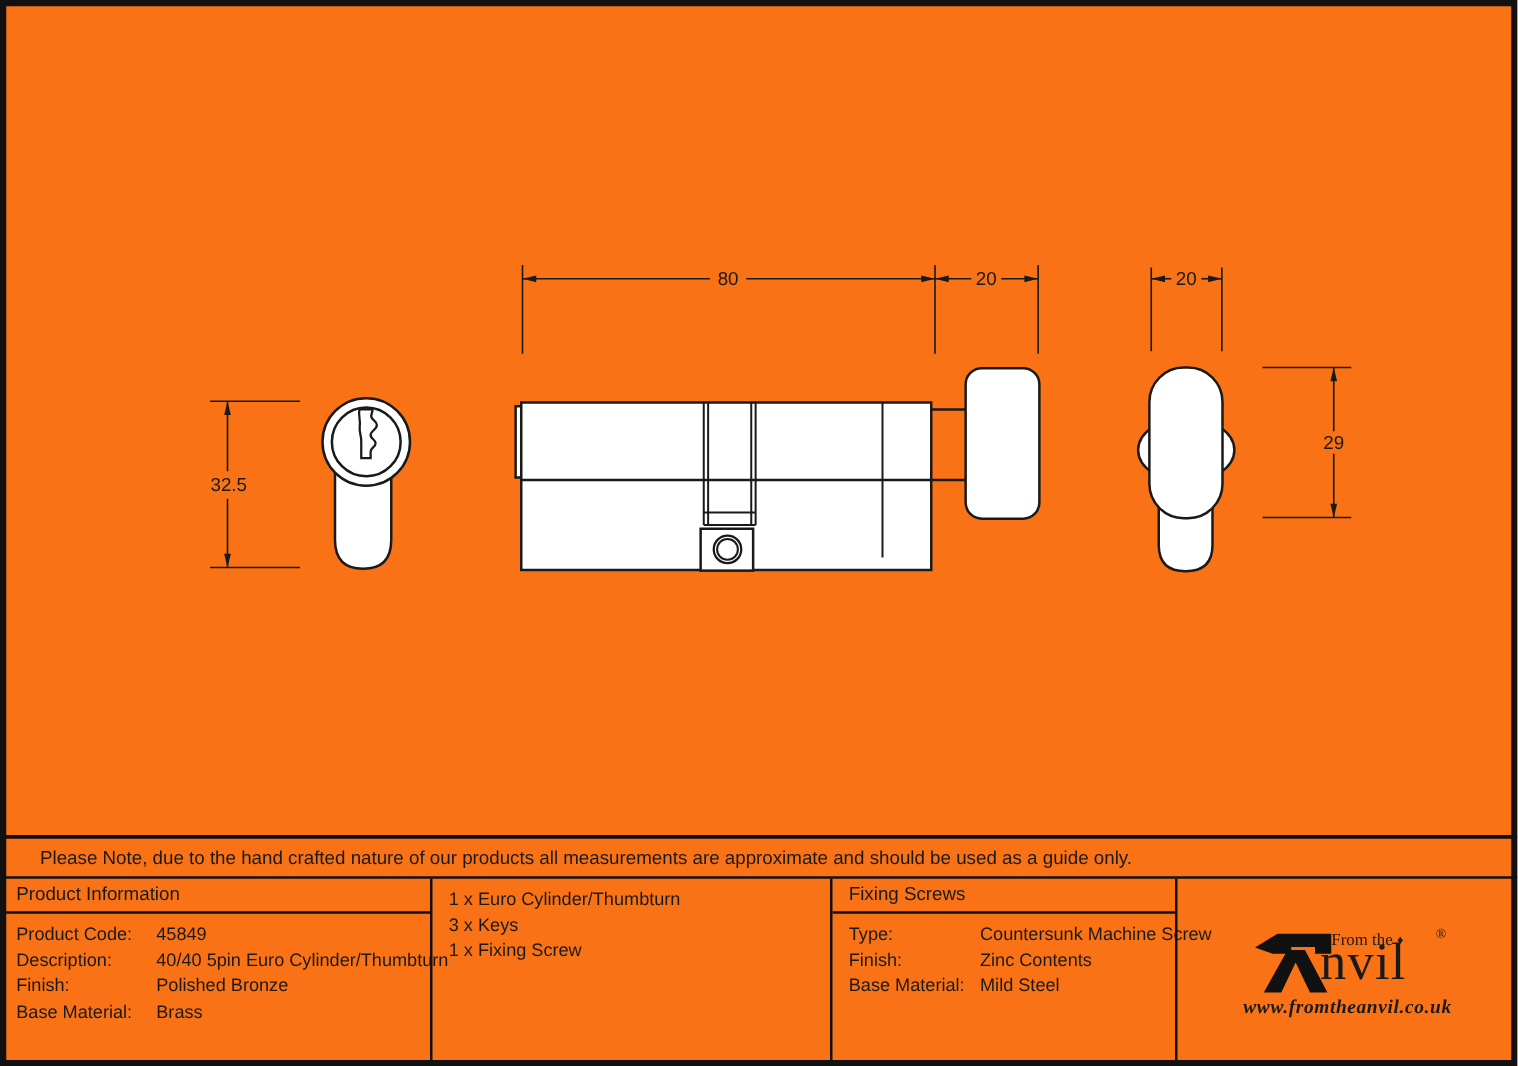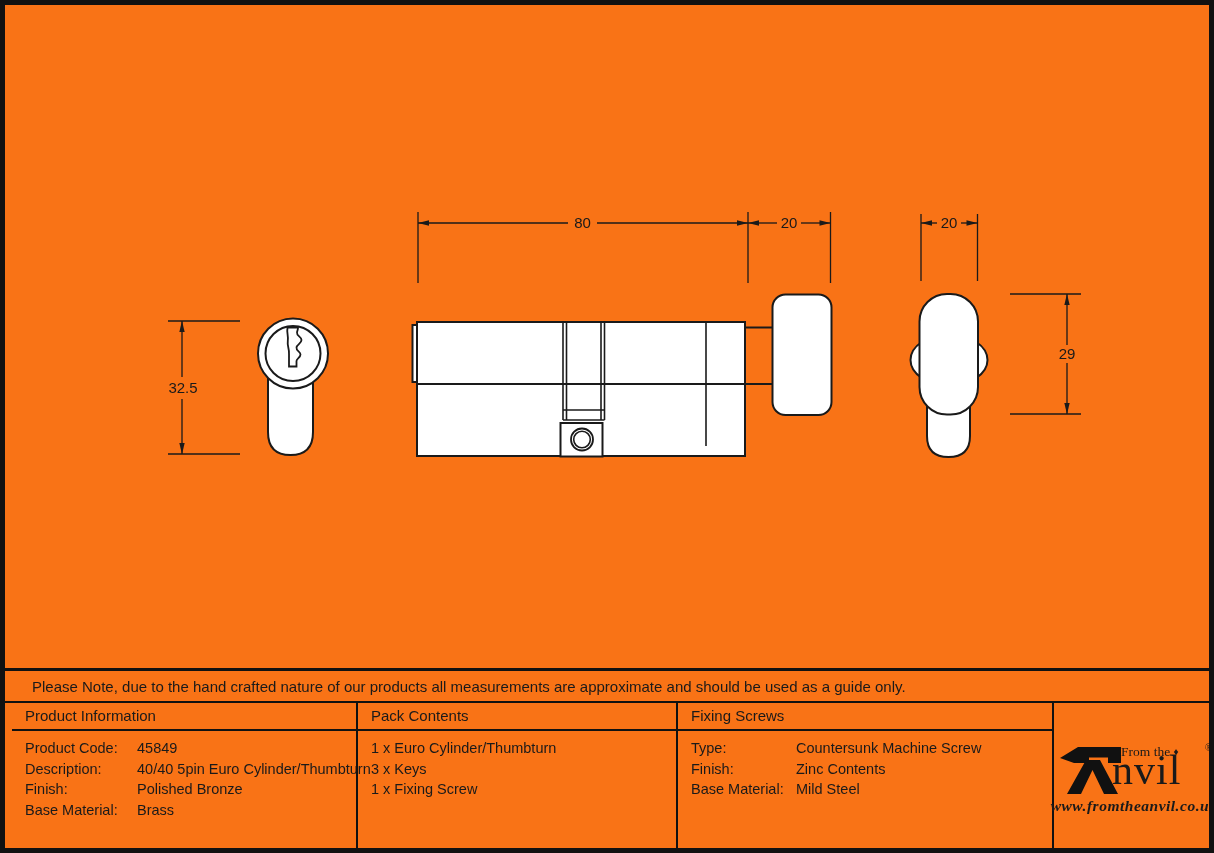--- a/index.html
+++ b/index.html
@@ -9,25 +9,25 @@
   }
   .frame{position:absolute;inset:0;border:5px solid #111;pointer-events:none;z-index:50;}
   .drawing{position:absolute;left:0;top:0;width:1214px;height:668px;}
   
   .note-row{
     position:absolute;left:0;right:0;top:668px;height:35px;box-sizing:border-box;
     border-top:3px solid #111;border-bottom:2px solid #111;
     display:flex;align-items:center;padding-left:32px;font-size:15px;
   }
   
-  .info-table{position:absolute;left:0;right:0;top:703px;bottom:0;display:flex;padding-left:12px;}
+  .info-table{position:absolute;left:0;right:0;top:703px;bottom:0;display:flex;}
   .col{box-sizing:border-box;}
   .col.c1{width:344px;}
   .col.c2{width:320px;border-left:2px solid #111;}
-  .col.c3{width:376px;border-left:2px solid #111;}
+  .col.c3{width:276px;border-left:2px solid #111;}
   .col.c4{flex:1;border-left:2px solid #111;position:relative;}
   .hdr{height:28px;box-sizing:border-box;border-bottom:2px solid #111;
        line-height:26px;padding-left:13px;font-size:15px;}
   .bd{padding:7px 0 0 13px;font-size:14.5px;line-height:20.6px;white-space:nowrap;}
   .kv{display:flex;}
   .kv .lbl{width:112px;flex:none;}
   .c3 .kv .lbl{width:105px;}
   
   .logo-wrap{position:absolute;left:0;right:0;top:40px;display:flex;flex-direction:column;align-items:center;}
   .logo-mark{position:relative;width:150px;height:52px;}
@@ -150,21 +150,20 @@
           <span class="val">Polished Bronze</span>
         </div>
         <div class="kv">
           <span class="lbl">Base Material:</span>
           <span class="val">Brass</span>
         </div>
       </div>
     </div>
 
     <div class="col c2">
-      <div class="hdr">Pack Contents</div>
       <div class="bd">
         <div>1 x Euro Cylinder/Thumbturn</div>
         <div>3 x Keys</div>
         <div>1 x Fixing Screw</div>
       </div>
     </div>
 
     <div class="col c3">
       <div class="hdr">Fixing Screws</div>
       <div class="bd">

